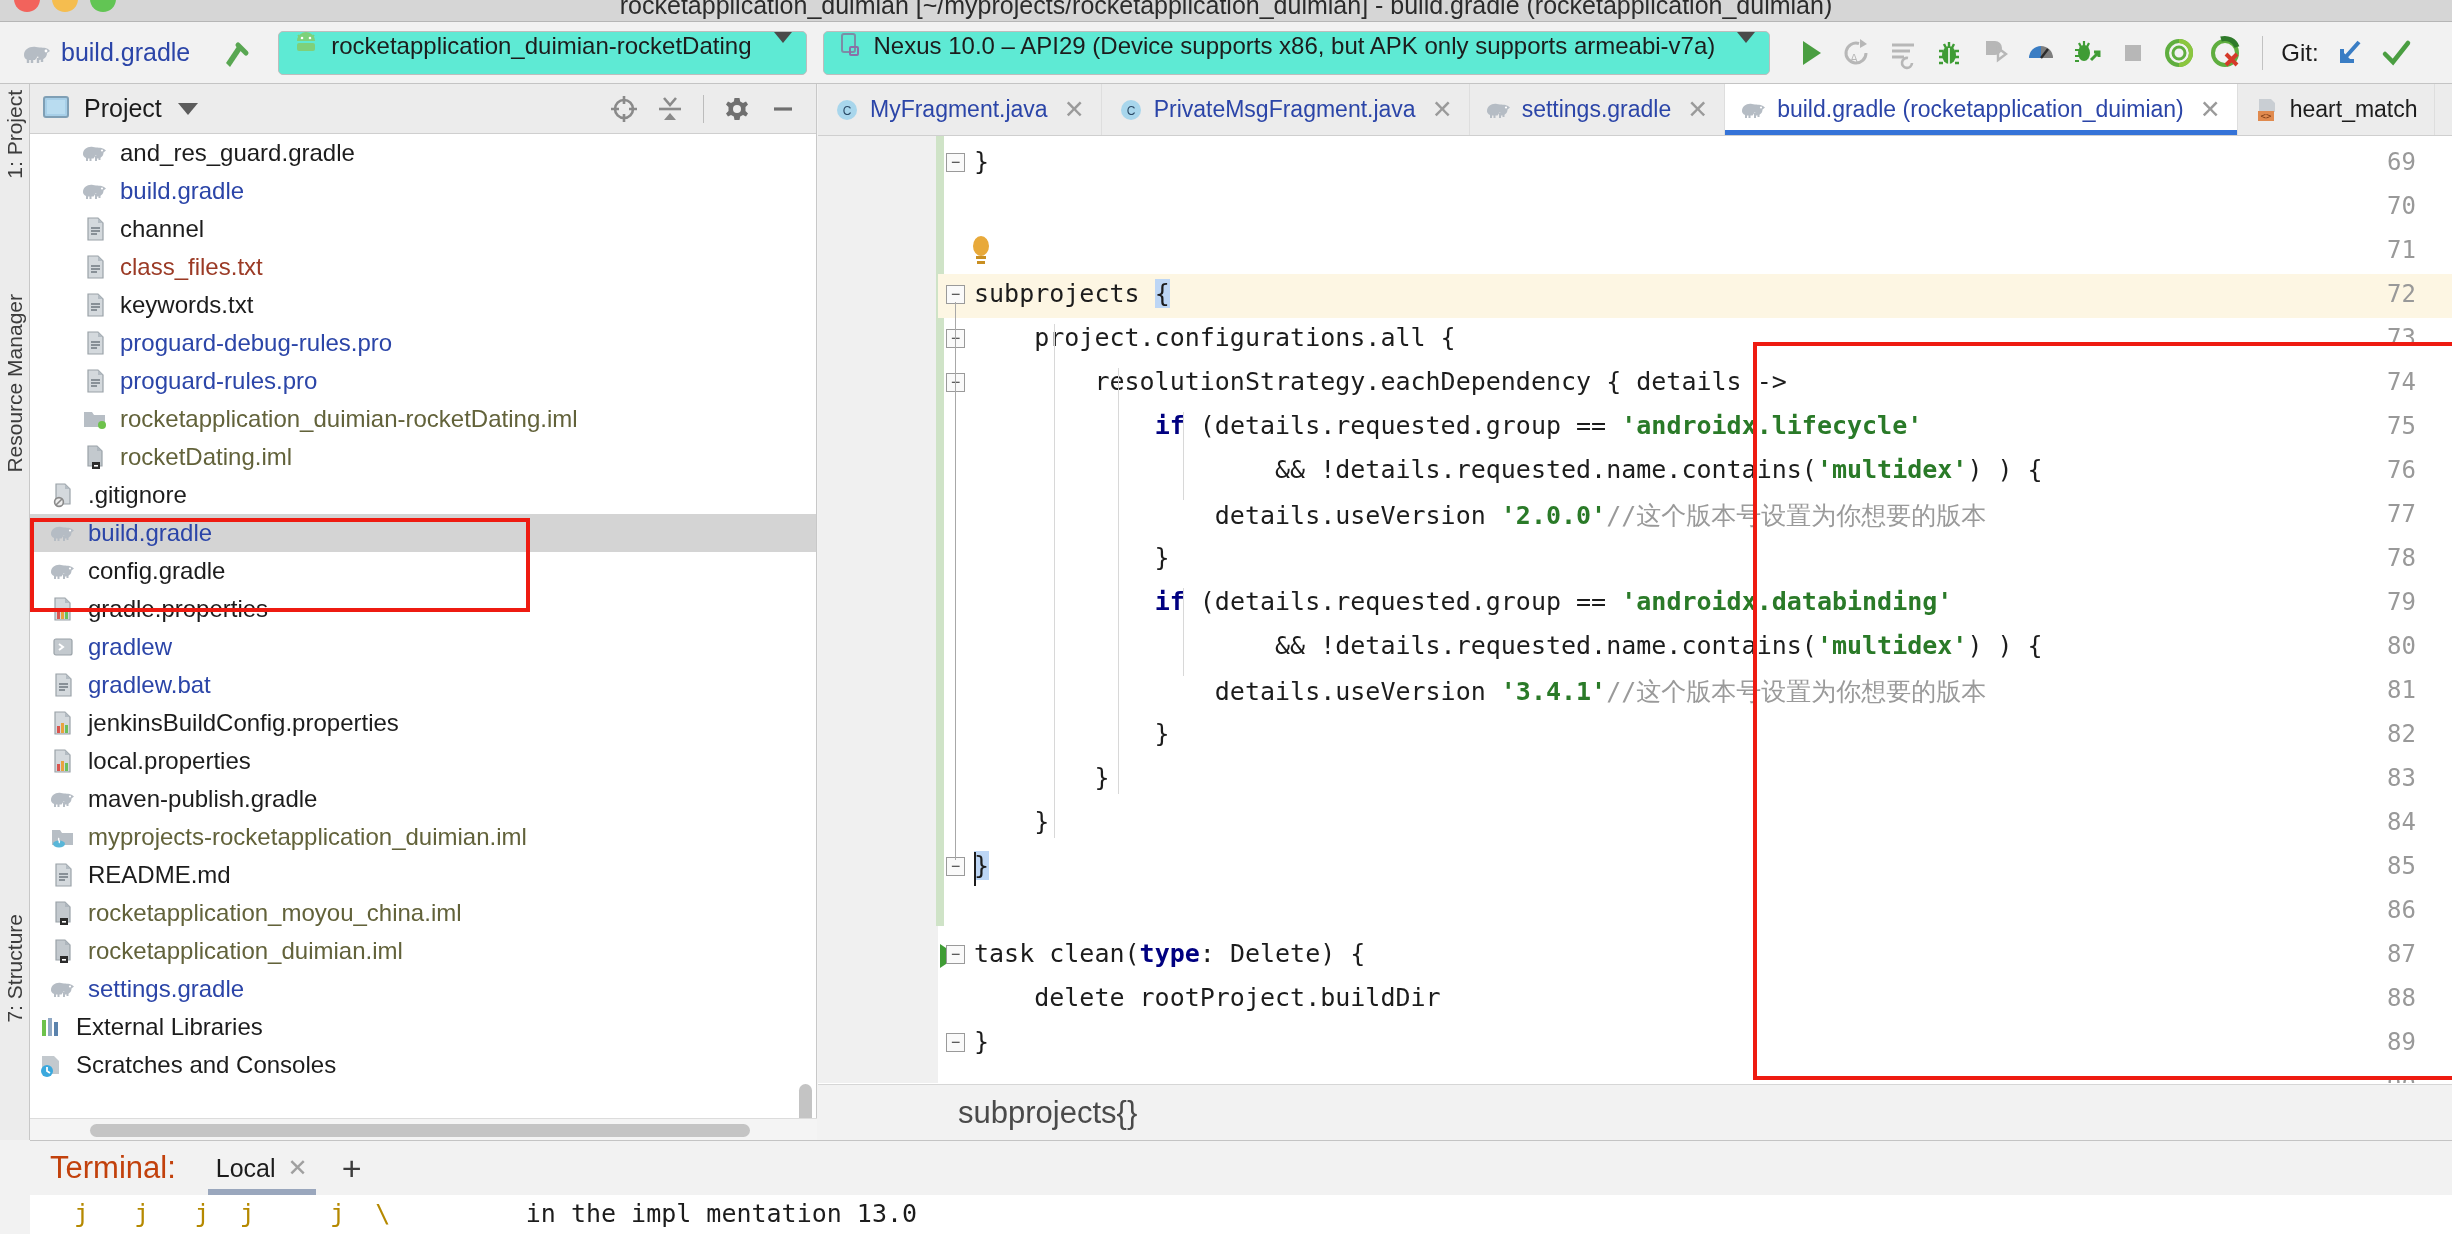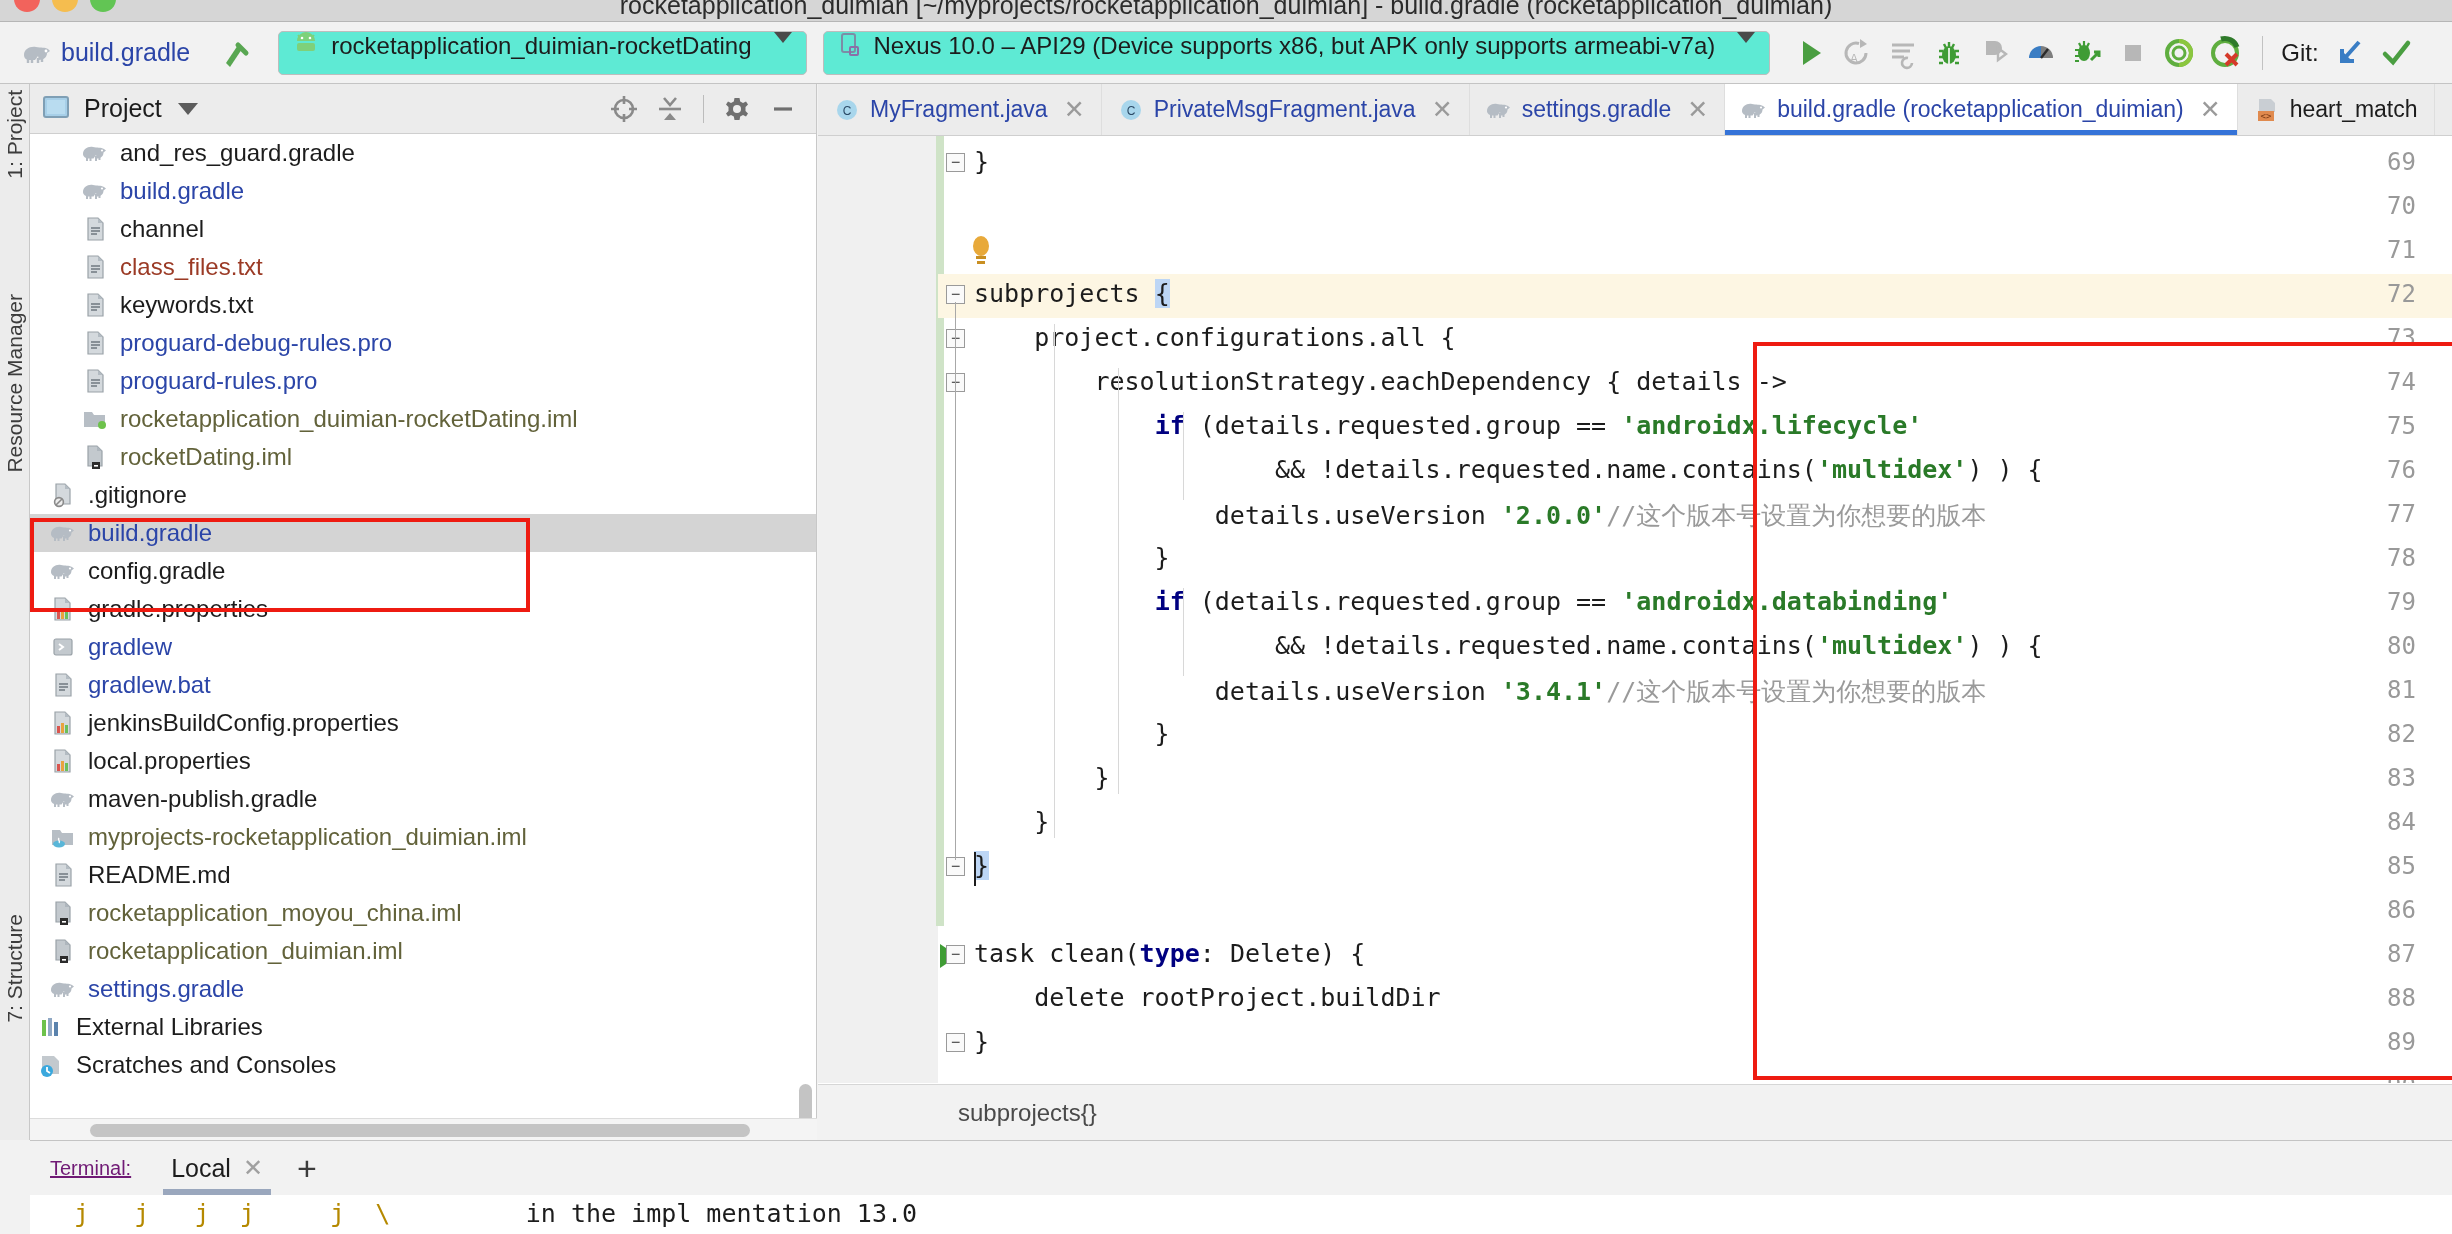--- a/index.html
+++ b/index.html
@@ -210,30 +210,30 @@
   
   .redbox-code {
     position: absolute; left: 935px; top: 206px; width: 1388px; height: 738px;
     border: 4px solid #ee1b11; pointer-events: none; z-index: 40;
   }
 
   .breadcrumb-bar {
     position: absolute; left: 0; bottom: 0; width: 100%; height: 56px;
     background: #f2f2f2; border-top: 1px solid #d6d6d6;
     display: flex; align-items: center; padding-left: 140px;
-    font-size: 24px; color: #4a4a4a;
+    font-size: 31px; color: #4a4a4a;
   }
 
   
   .terminal {
     position: absolute; left: 30px; top: 1140px; right: 0; height: 94px;
     background: #f2f2f2; border-top: 1px solid #c4c4c4;
   }
   .term-head { display: flex; align-items: center; height: 54px; padding-left: 20px; }
-  .term-label { font-size: 20px; color: #701a75; margin-right: 28px; text-decoration: underline; }
+  .term-label { font-size: 31px; color: #c2410c; margin-right: 28px; }
   .term-tab {
     position: relative; display: flex; align-items: center; gap: 12px;
     padding: 0 12px; height: 54px; font-size: 25px; color: #1c1c1c;
   }
   .term-tab.active::after {
     content: ''; position: absolute; left: 4px; right: 4px; bottom: 0; height: 6px;
     background: #9aa7bd;
   }
   .term-tab .x { color: #a0a0a0; font-size: 24px; }
   .term-plus { font-size: 34px; color: #3c3c3c; margin-left: 22px; line-height: 1; }

